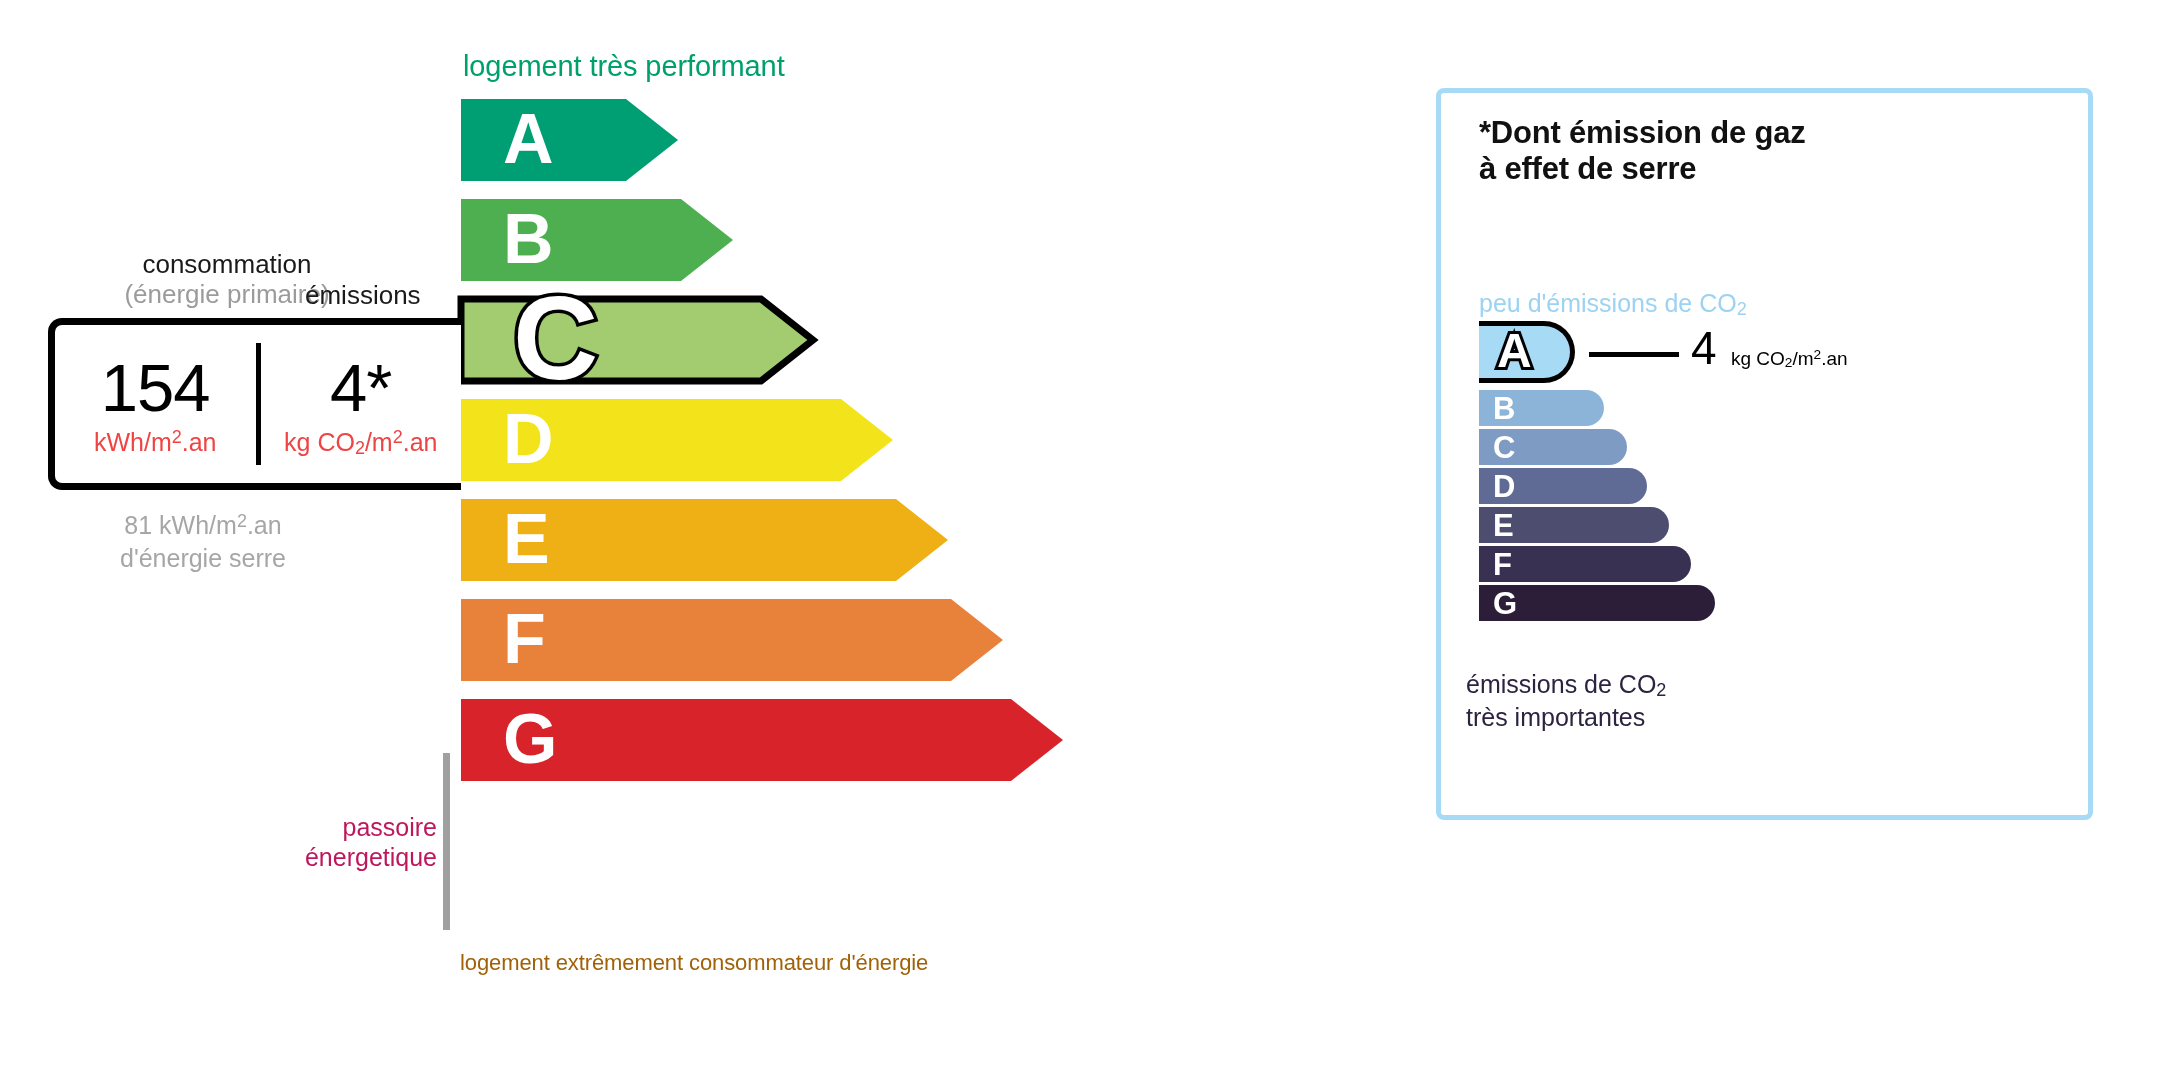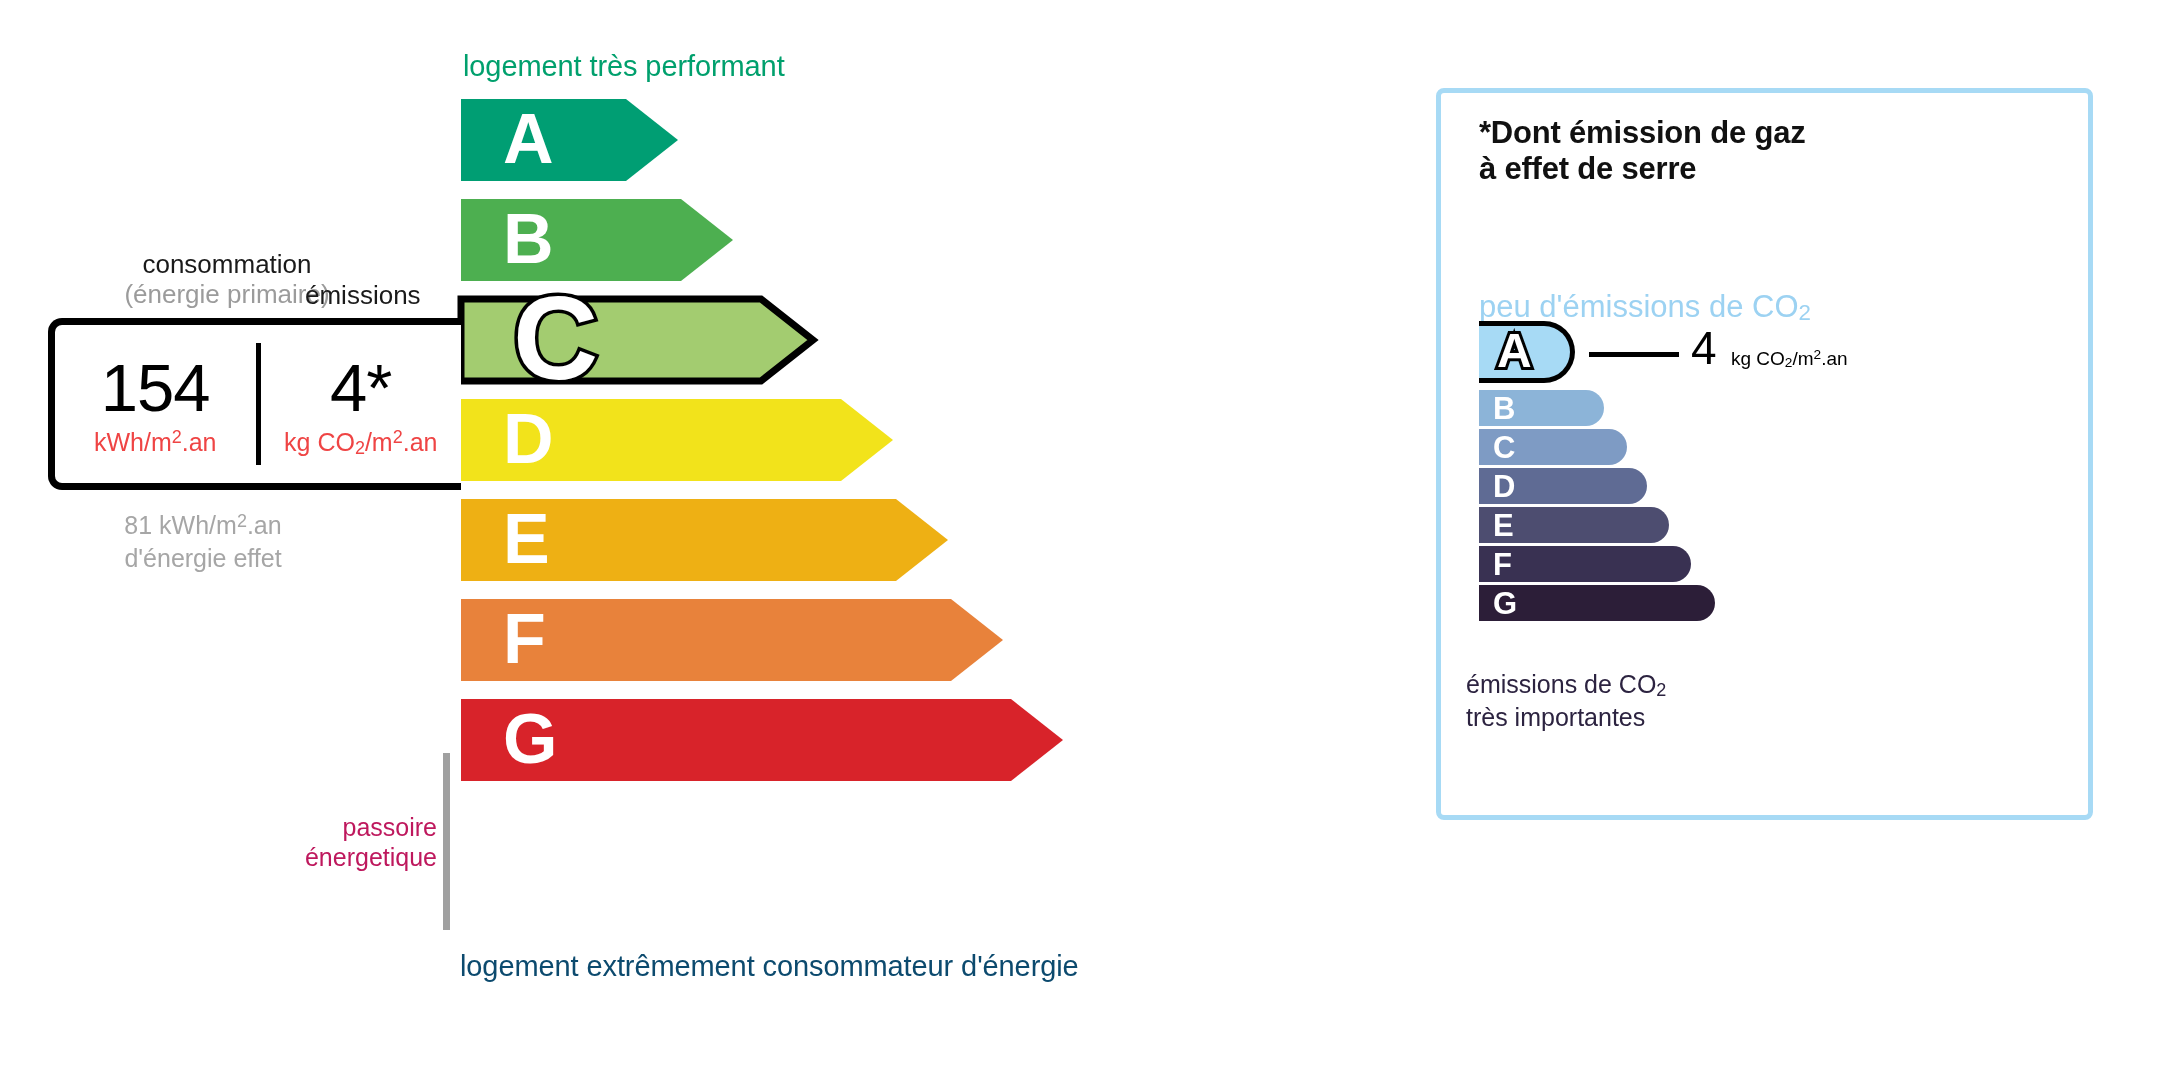--- a/index.html
+++ b/index.html
@@ -27,22 +27,22 @@
     left: 463px;
     top: 50px;
     font-size: 29px;
     color: #00A06D;
     white-space: nowrap;
     letter-spacing: -0.1px;
   }
   #caption-bottom {
     left: 460px;
     top: 950px;
-    font-size: 29px;
-    color: #0c4a6e;
+    font-size: 22px;
+    color: #a16207;
     white-space: nowrap;
     letter-spacing: -0.1px;
   }
 
   
   #label-consommation {
     left: 66px;
     top: 249px;
     width: 322px;
     text-align: center;
@@ -176,21 +176,21 @@
     font-size: 31px;
     font-weight: bold;
     color: #111;
     line-height: 36px;
     letter-spacing: -0.2px;
   }
   #co2-top-caption {
     position: absolute;
     left: 38px;
     top: 196px;
-    font-size: 31px;
+    font-size: 25px;
     color: #9CD2F2;
     white-space: nowrap;
   }
   #co2-top-caption sub { font-size: 0.72em; vertical-align: baseline; position: relative; top: 3px; }
 
   #co2-bars { position: absolute; left: 38px; top: 228px; width: 580px; }
   .co2-row { position: relative; height: 36px; margin-bottom: 3px; }
   .co2-bar {
     position: absolute;
     left: 0;
@@ -336,21 +336,21 @@
     </div>
     <div id="vb-divider"></div>
     <div class="vb-cell">
       <div class="vb-value">4*</div>
       <div class="vb-unit"><span>kg CO</span><sub>2</sub><span>/m</span><sup>2</sup><span>.an</span></div>
     </div>
   </div>
 
   <div class="abs" id="final-energy">
     <span>81 kWh/m</span><sup>2</sup><span>.an</span><br>
-    <span>d'énergie effet</span>
+    <span>d'énergie serre</span>
   </div>
 
   <div class="abs" id="passoire-label">
     <span>passoire</span><br>
     <span>énergetique</span>
   </div>
   <div class="abs" id="passoire-bar"></div>
 
   <div class="abs" id="caption-bottom">logement extrêmement consommateur d'énergie</div>
 

